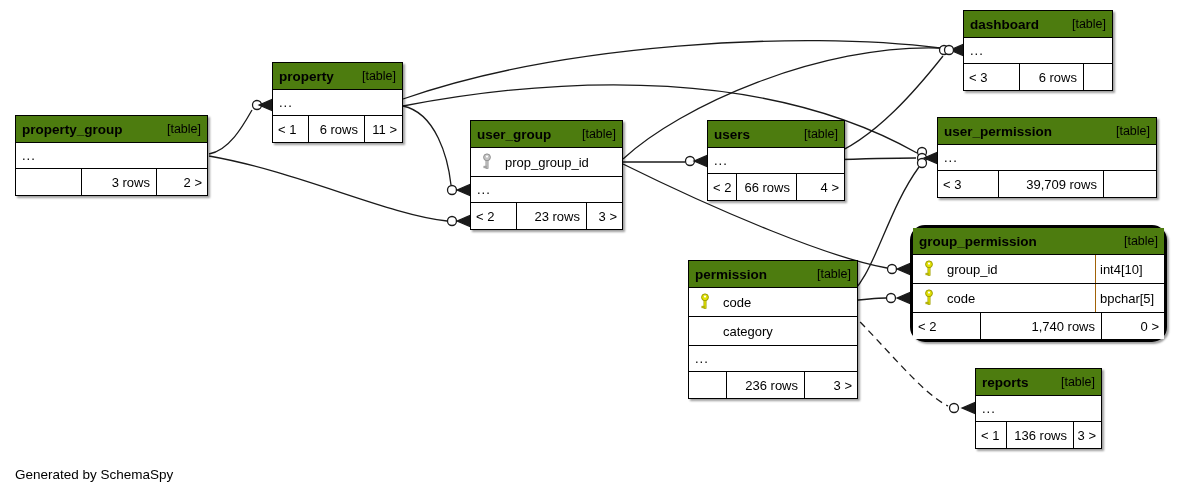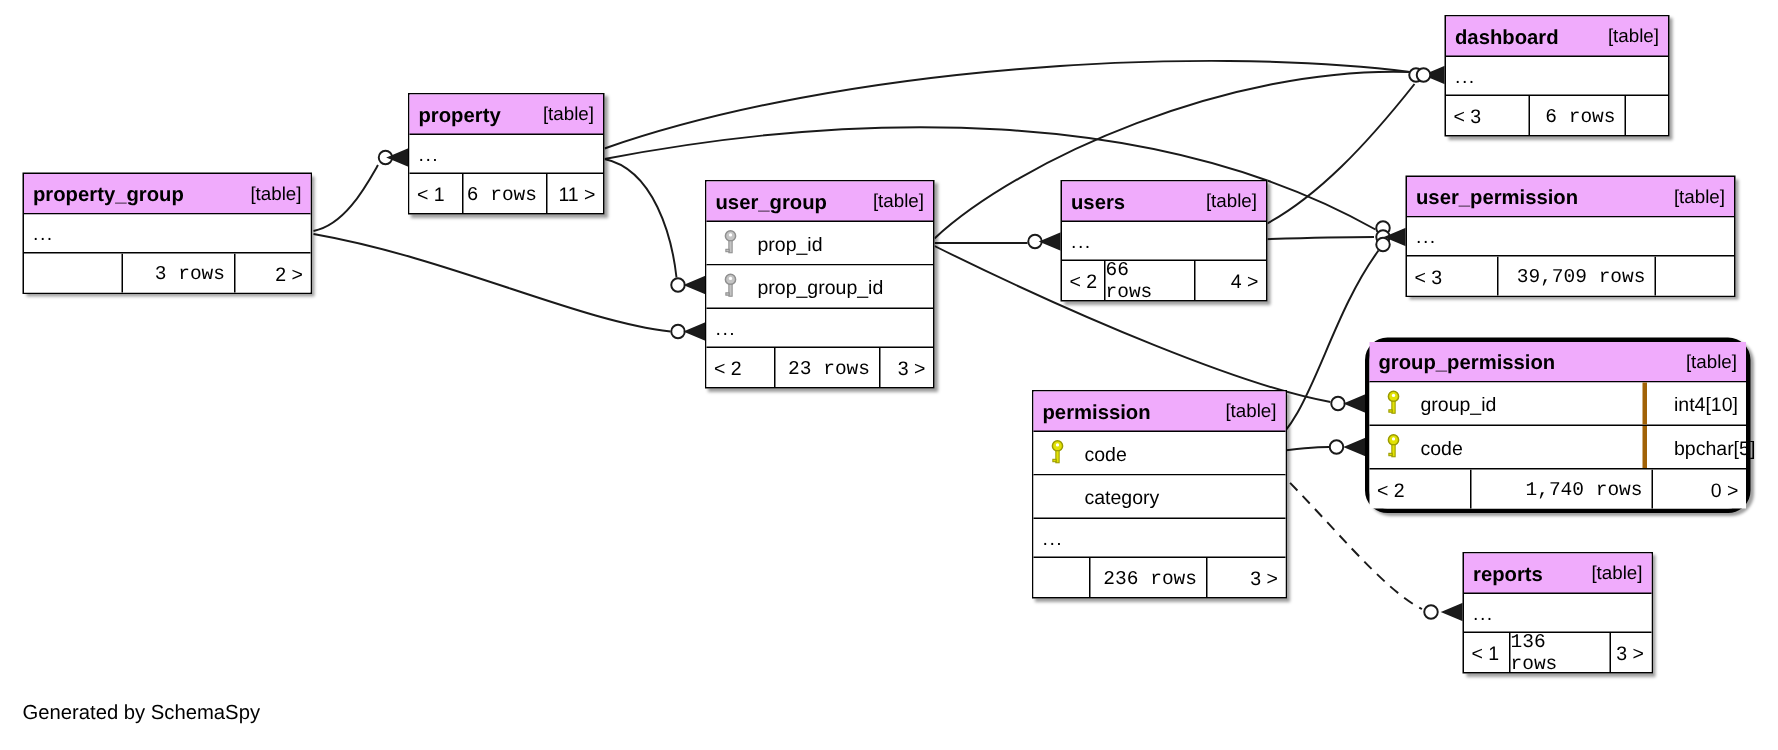--- a/index.html
+++ b/index.html
@@ -9,44 +9,44 @@
   }
   svg.relations{position:absolute;left:0;top:0;z-index:1;}
   .table{
     position:absolute;z-index:2;background:#ffffff;border:1px solid #000;
     box-sizing:border-box;box-shadow:2px 2px 2px rgba(0,0,0,0.38);
     font-size:13px;
   }
   .table.highlighted{border-width:3px;border-radius:15px;}
   .thead{
     display:flex;align-items:center;justify-content:space-between;
-    height:27px;background:#f0abfc;border-bottom:1px solid #000;
+    height:27px;background:#4d7c0f;border-bottom:1px solid #000;
     padding:0 6px;box-sizing:border-box;
   }
   .tname{font-weight:bold;font-size:13.5px;}
   .ttag{font-size:12.5px;color:#000;}
   .trow{
     display:flex;align-items:center;height:29px;border-bottom:1px solid #000;
     box-sizing:border-box;position:relative;background:#fff;
   }
   .trow .keyicon{position:absolute;left:10px;top:50%;transform:translateY(-50%);width:12px;height:18px;}
   .trow .cname{margin-left:34px;}
   .trow .ctype{
     margin-left:auto;align-self:stretch;display:flex;align-items:center;
-    border-left:3px solid #a16207;padding:0 18px;box-sizing:border-box;
+    border-left:1px solid #a16207;padding:0 4px;box-sizing:border-box;
   }
   .trow.ellipsis{height:26px;}
   .trow.ellipsis .cname{margin-left:6px;letter-spacing:1px;}
   .tfoot{display:flex;height:26px;box-sizing:border-box;background:#fff;}
   .tfoot .fcell{
     box-sizing:border-box;display:flex;align-items:center;height:100%;
   }
   .tfoot .fcell + .fcell{border-left:1px solid #000;}
   .tfoot .f-left{justify-content:flex-start;padding-left:5px;}
-  .tfoot .f-center{justify-content:flex-end;padding-right:6px;font-family:Liberation Mono, monospace;}
+  .tfoot .f-center{justify-content:flex-end;padding-right:6px;}
   .tfoot .f-right{justify-content:flex-end;padding-right:5px;}
   .footer-note{position:absolute;left:15px;top:467px;font-size:13.5px;z-index:3;}
 </style>
 </head>
 <body>
 
 <div class="canvas">
   <svg class="relations" width="1185" height="500">
       <g>
         <path d="M 209,154 C 230,150 244,124 252,110" fill="none" stroke="#1a1a1a" stroke-width="1.3"></path>
@@ -143,29 +143,20 @@
           <span class="tname">user_group</span>
           <span class="ttag">[table]</span>
         </div>
         <div class="trow">
           <span class="keyicon"><svg width="12" height="18" viewBox="0 0 12 18">
               <circle cx="6" cy="4.3" r="3.4" fill="#c4c4c4" stroke="#8f8f8f" stroke-width="1"></circle>
               <circle cx="6" cy="3.6" r="1.1" fill="#ffffff"></circle>
               <rect x="4.9" y="7.5" width="2.2" height="8" fill="#c4c4c4" stroke="#8f8f8f" stroke-width="0.7"></rect>
               <rect x="2.9" y="13.2" width="2.2" height="1.6" fill="#c4c4c4" stroke="#8f8f8f" stroke-width="0.7"></rect>
             </svg></span>
-          <span class="cname">prop_id</span>
-        </div>
-        <div class="trow">
-          <span class="keyicon"><svg width="12" height="18" viewBox="0 0 12 18">
-              <circle cx="6" cy="4.3" r="3.4" fill="#c4c4c4" stroke="#8f8f8f" stroke-width="1"></circle>
-              <circle cx="6" cy="3.6" r="1.1" fill="#ffffff"></circle>
-              <rect x="4.9" y="7.5" width="2.2" height="8" fill="#c4c4c4" stroke="#8f8f8f" stroke-width="0.7"></rect>
-              <rect x="2.9" y="13.2" width="2.2" height="1.6" fill="#c4c4c4" stroke="#8f8f8f" stroke-width="0.7"></rect>
-            </svg></span>
           <span class="cname">prop_group_id</span>
         </div>
         <div class="trow ellipsis">
           <span class="cname">...</span>
         </div>
         <div class="tfoot">
           <span class="fcell f-left" style="width: 45px;">&lt; 2</span>
           <span class="fcell f-center" style="width: 70px;">23 rows</span>
           <span class="fcell f-right" style="width: 38px; flex: 1 1 0%;">3 &gt;</span>
         </div>

